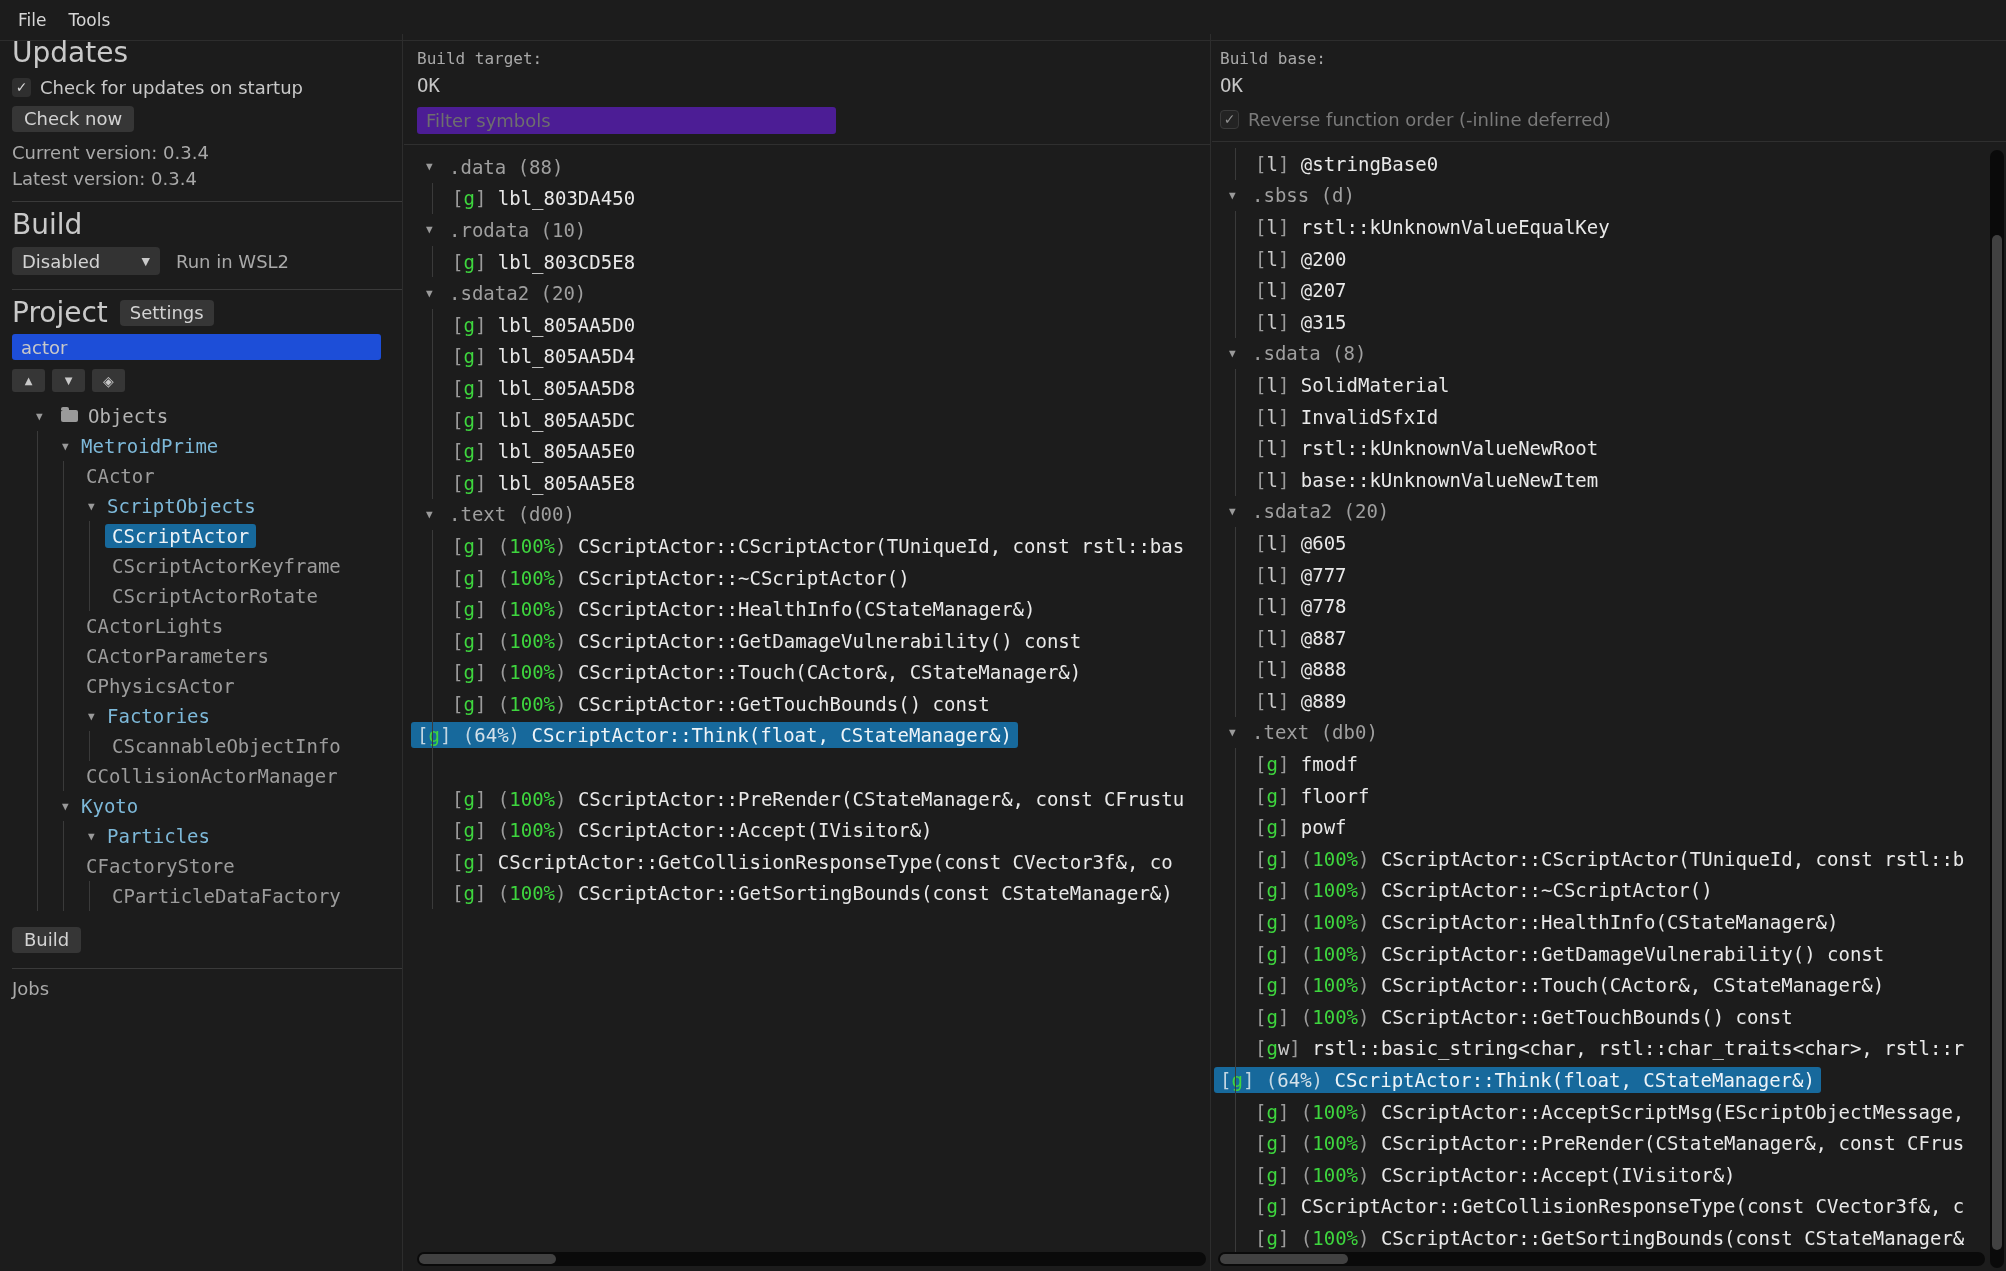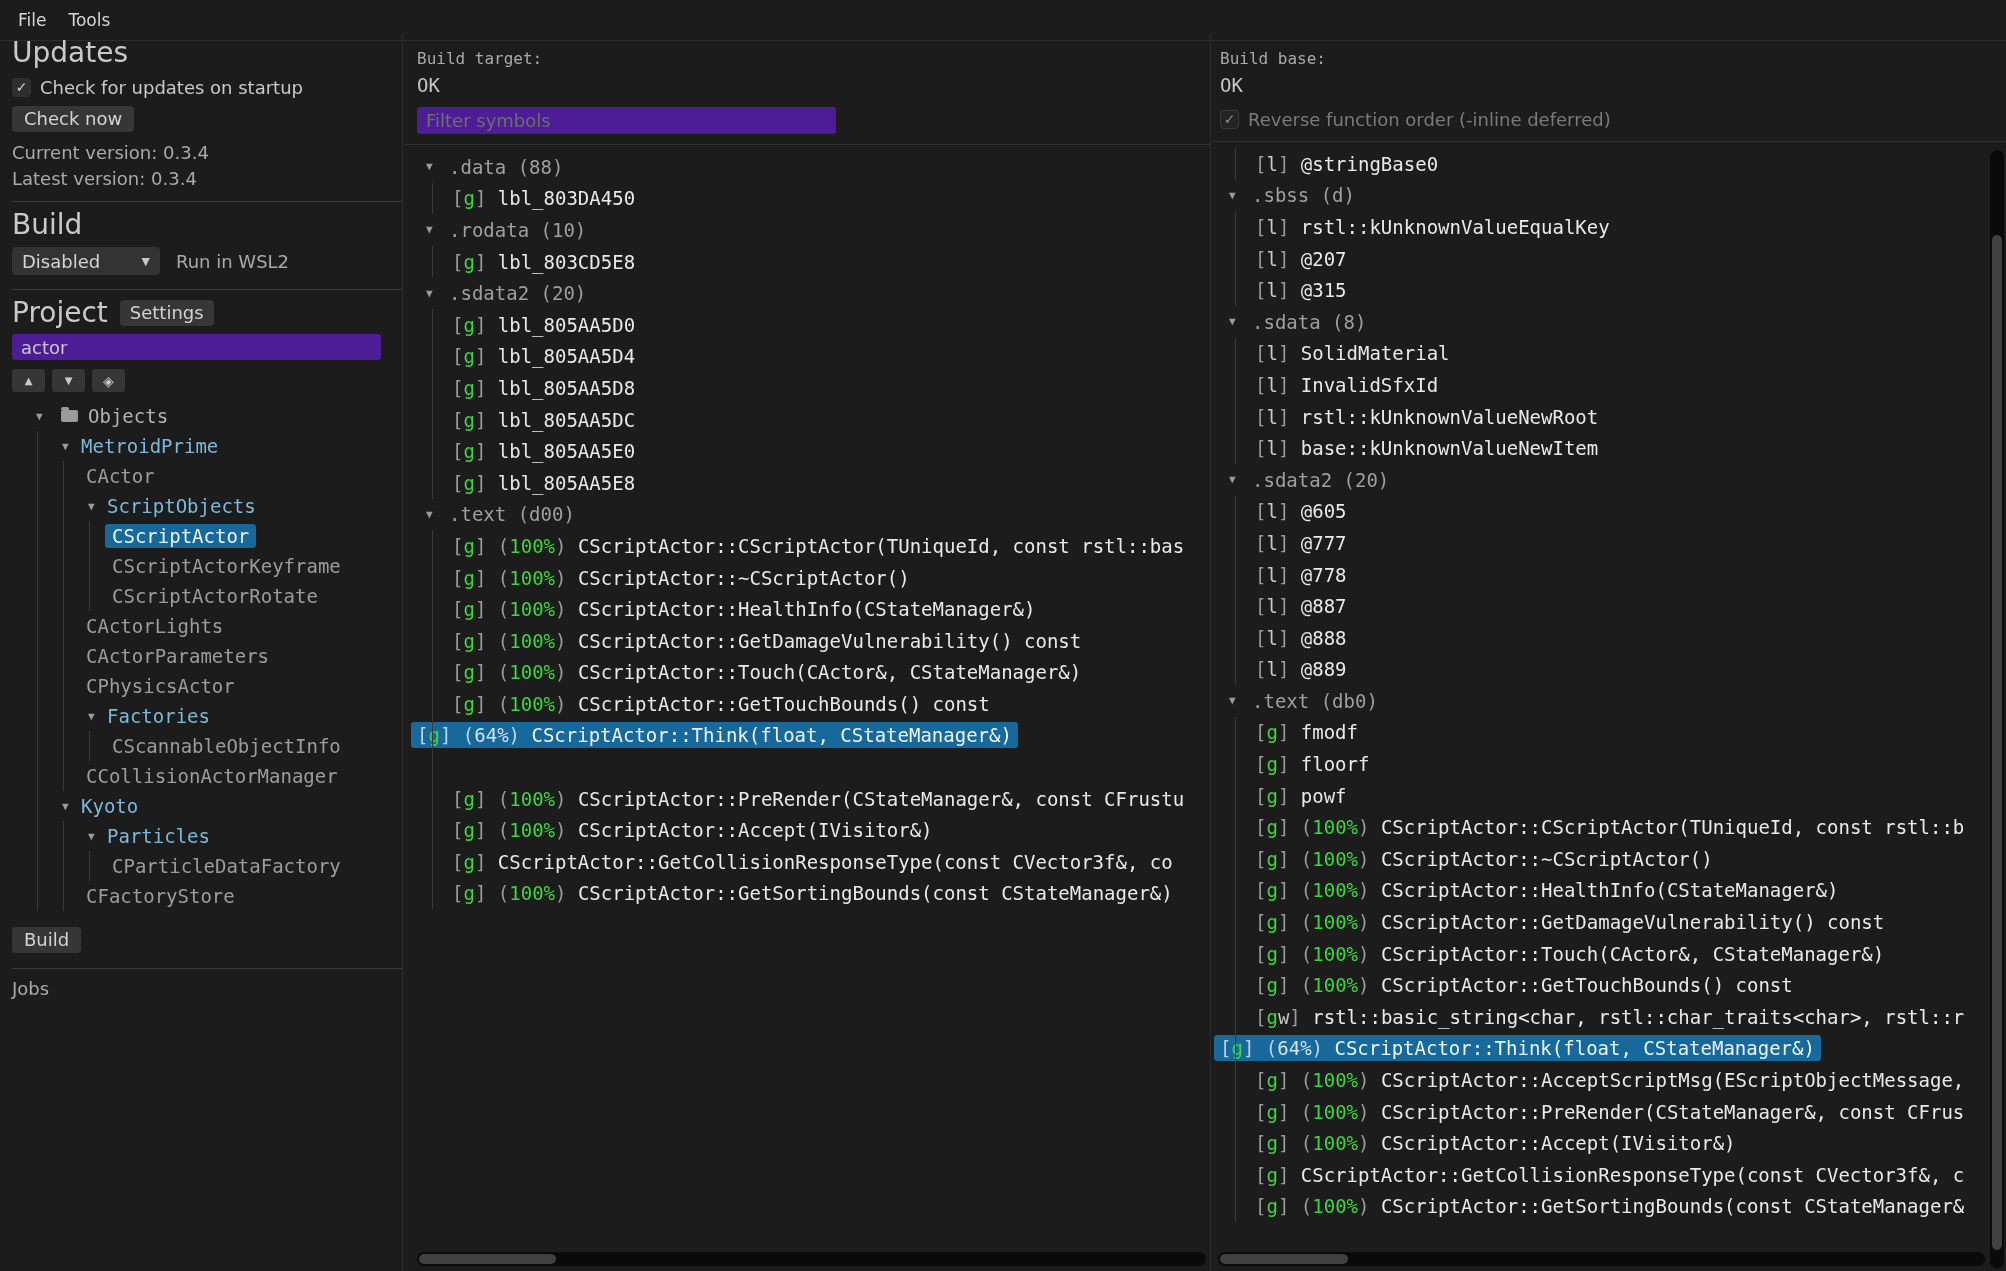--- a/index.html
+++ b/index.html
@@ -26,21 +26,21 @@
        font-size:18px;line-height:26px;padding:0 12px;cursor:default;}
   .check-now{margin-top:8px;}
   .version-line{font-size:18px;line-height:23px;color:#a9a9a9;margin-top:3px;}
   .dd-row{display:flex;align-items:center;margin-top:7px;}
   .dropdown{width:148px;height:28px;background:#333333;border-radius:4px;box-sizing:border-box;
             display:flex;align-items:center;justify-content:space-between;padding:0 10px;
             font-size:18px;color:#d3d3d3;}
   .dd-arrow{font-size:11px;color:#c9c9c9;}
   .dd-label{margin-left:16px;font-size:18px;color:#a9a9a9;}
   .proj-head{display:flex;align-items:center;gap:12px;margin-top:2px;}
-  .search{margin-top:6px;width:369px;height:26px;background:#4c1d95;border:none;border-radius:3px;
+  .search{margin-top:6px;width:369px;height:26px;background:#1d4ed8;border:none;border-radius:3px;
           color:#c9c9c9;font-size:18px;padding:0 9px;box-sizing:border-box;outline:none;
           font-family:"DejaVu Sans",sans-serif;}
   .nav-btns{margin-top:9px;display:flex;gap:7px;}
   .btn-sm{width:33px;height:23px;background:#363636;border-radius:3px;display:flex;
           align-items:center;justify-content:center;color:#c9c9c9;font-size:10px;}
   .btn-sm.loc{font-size:14px;}
 
   .side-tree{margin-top:9px;position:relative;}
   .trow{height:30px;display:flex;align-items:center;position:relative;white-space:pre;
         font-family:"DejaVu Sans Mono",monospace;font-size:19px;}
@@ -166,22 +166,22 @@
         <div class="trow"><span class="tguide" style="left: 25px;"></span><span class="tguide" style="left: 51px;"></span><span class="tguide" style="left: 77px;"></span><span class="node-gray" style="margin-left: 100px;">CScriptActorKeyframe</span></div>
         <div class="trow"><span class="tguide" style="left: 25px;"></span><span class="tguide" style="left: 51px;"></span><span class="tguide" style="left: 77px;"></span><span class="node-gray" style="margin-left: 100px;">CScriptActorRotate</span></div>
         <div class="trow"><span class="tguide" style="left: 25px;"></span><span class="tguide" style="left: 51px;"></span><span class="node-gray" style="margin-left: 74px;">CActorLights</span></div>
         <div class="trow"><span class="tguide" style="left: 25px;"></span><span class="tguide" style="left: 51px;"></span><span class="node-gray" style="margin-left: 74px;">CActorParameters</span></div>
         <div class="trow"><span class="tguide" style="left: 25px;"></span><span class="tguide" style="left: 51px;"></span><span class="node-gray" style="margin-left: 74px;">CPhysicsActor</span></div>
         <div class="trow"><span class="tguide" style="left: 25px;"></span><span class="tguide" style="left: 51px;"></span><span class="tri" style="margin-left: 76px; width: 19px;">▼</span><span class="node-blue">Factories</span></div>
         <div class="trow"><span class="tguide" style="left: 25px;"></span><span class="tguide" style="left: 51px;"></span><span class="tguide" style="left: 77px;"></span><span class="node-gray" style="margin-left: 100px;">CScannableObjectInfo</span></div>
         <div class="trow"><span class="tguide" style="left: 25px;"></span><span class="tguide" style="left: 51px;"></span><span class="node-gray" style="margin-left: 74px;">CCollisionActorManager</span></div>
         <div class="trow"><span class="tguide" style="left: 25px;"></span><span class="tri" style="margin-left: 50px; width: 19px;">▼</span><span class="node-blue">Kyoto</span></div>
         <div class="trow"><span class="tguide" style="left: 25px;"></span><span class="tguide" style="left: 51px;"></span><span class="tri" style="margin-left: 76px; width: 19px;">▼</span><span class="node-blue">Particles</span></div>
+        <div class="trow"><span class="tguide" style="left: 25px;"></span><span class="tguide" style="left: 51px;"></span><span class="node-gray" style="margin-left: 74px;">CFactoryStore</span></div>
         <div class="trow"><span class="tguide" style="left: 25px;"></span><span class="tguide" style="left: 51px;"></span><span class="tguide" style="left: 77px;"></span><span class="node-gray" style="margin-left: 100px;">CParticleDataFactory</span></div>
-        <div class="trow"><span class="tguide" style="left: 25px;"></span><span class="tguide" style="left: 51px;"></span><span class="node-gray" style="margin-left: 74px;">CFactoryStore</span></div>
       </div>
 
     <div><span class="btn build-btn">Build</span></div>
 
     <hr class="side-hr" style="margin-top:15px;">
     <div class="jobs-label">Jobs</div>
   </div>
 
   <div class="panel" id="panel-target">
     <div class="panel-title">Build target:</div>
@@ -223,20 +223,21 @@
     <div class="panel-status">OK</div>
     <div class="cb-row disabled">
       <span class="cb-box">✓</span>
       <span class="cb-label">Reverse function order (-inline deferred)</span>
     </div>
     <hr class="hsep">
     <div class="symtree" id="base-tree">
         <div class="srow sym"><span class="sguide"></span><span class="sline"><span class="br">[</span><span class="fl">l</span><span class="br">] </span><span class="nm">@stringBase0</span></span></div>
         <div class="srow sec"><span class="tri">▼</span><span>.sbss (d)</span></div>
         <div class="srow sym"><span class="sguide"></span><span class="sline"><span class="br">[</span><span class="fl">l</span><span class="br">] </span><span class="nm">rstl::kUnknownValueEqualKey</span></span></div>
+        <div class="srow sym"><span class="sguide"></span><span class="sline"><span class="br">[</span><span class="fl">l</span><span class="br">] </span><span class="nm">@200</span></span></div>
         <div class="srow sym"><span class="sguide"></span><span class="sline"><span class="br">[</span><span class="fl">l</span><span class="br">] </span><span class="nm">@207</span></span></div>
         <div class="srow sym"><span class="sguide"></span><span class="sline"><span class="br">[</span><span class="fl">l</span><span class="br">] </span><span class="nm">@315</span></span></div>
         <div class="srow sec"><span class="tri">▼</span><span>.sdata (8)</span></div>
         <div class="srow sym"><span class="sguide"></span><span class="sline"><span class="br">[</span><span class="fl">l</span><span class="br">] </span><span class="nm">SolidMaterial</span></span></div>
         <div class="srow sym"><span class="sguide"></span><span class="sline"><span class="br">[</span><span class="fl">l</span><span class="br">] </span><span class="nm">InvalidSfxId</span></span></div>
         <div class="srow sym"><span class="sguide"></span><span class="sline"><span class="br">[</span><span class="fl">l</span><span class="br">] </span><span class="nm">rstl::kUnknownValueNewRoot</span></span></div>
         <div class="srow sym"><span class="sguide"></span><span class="sline"><span class="br">[</span><span class="fl">l</span><span class="br">] </span><span class="nm">base::kUnknownValueNewItem</span></span></div>
         <div class="srow sec"><span class="tri">▼</span><span>.sdata2 (20)</span></div>
         <div class="srow sym"><span class="sguide"></span><span class="sline"><span class="br">[</span><span class="fl">l</span><span class="br">] </span><span class="nm">@605</span></span></div>
         <div class="srow sym"><span class="sguide"></span><span class="sline"><span class="br">[</span><span class="fl">l</span><span class="br">] </span><span class="nm">@777</span></span></div>

